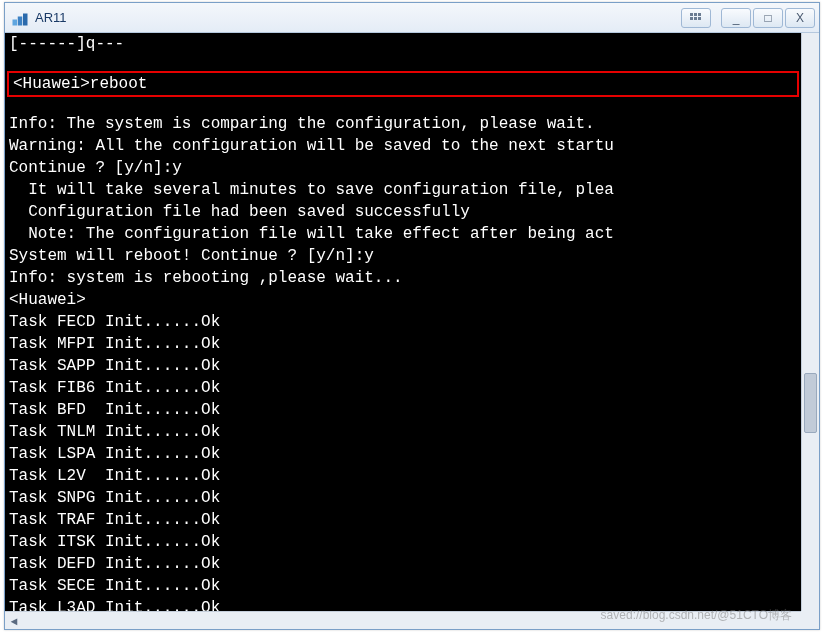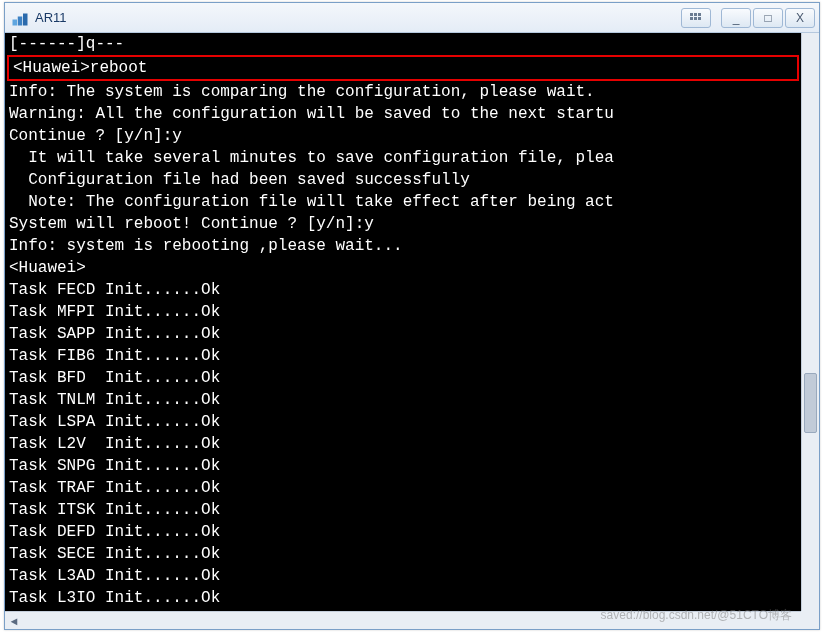--- a/index.html
+++ b/index.html
@@ -74,21 +74,21 @@
     font-size: 16px;
     line-height: 22px;
     white-space: pre;
     overflow: hidden;
     padding: 0;
   }
   .term-line { padding: 0 0 0 4px; }
   .highlight-box {
     border: 2px solid #e60000;
     padding: 0 2px;
-    margin: 0 2px;
+    margin: 16px 2px;
     display: block;
   }
   .highlight-box .term-line { padding-left: 2px; }
   .vscroll {
     position:absolute;
     right:0; top:0;
     width:18px; height: calc(100% - 18px);
     background:#e9eef4;
     border-left:1px solid #c4cedb;
   }

